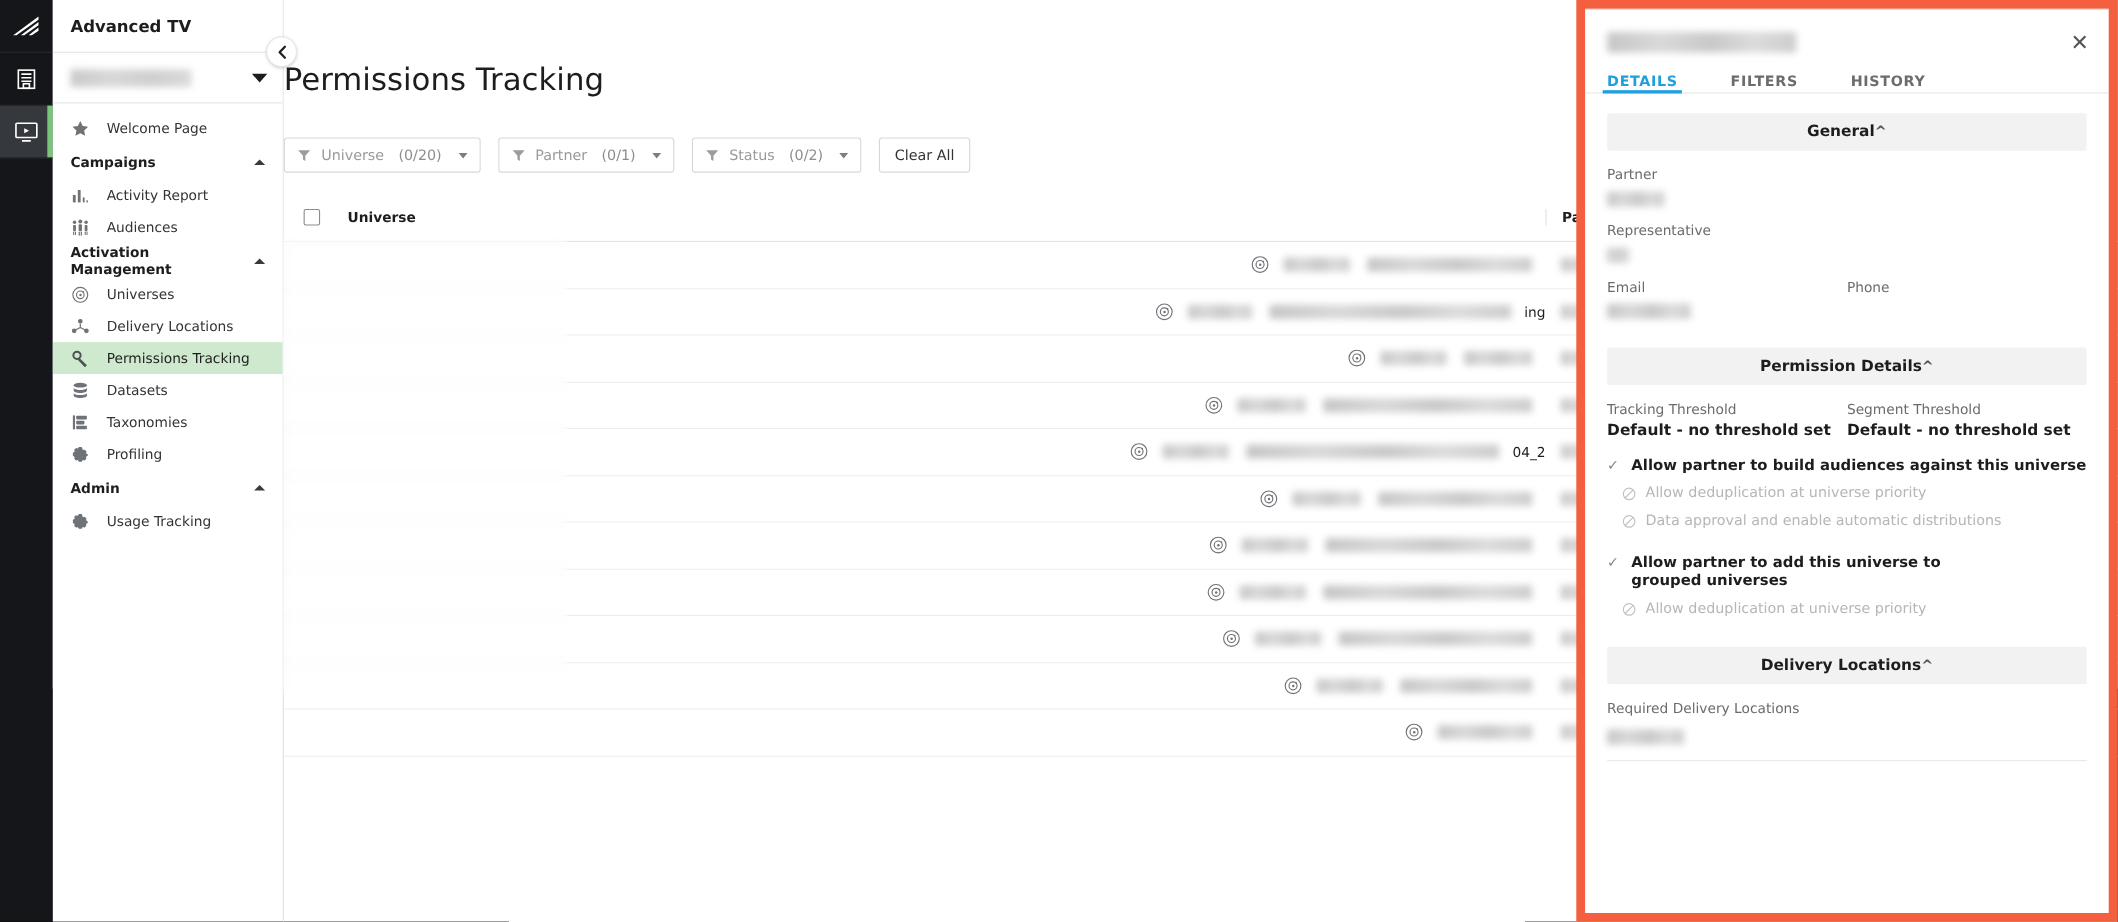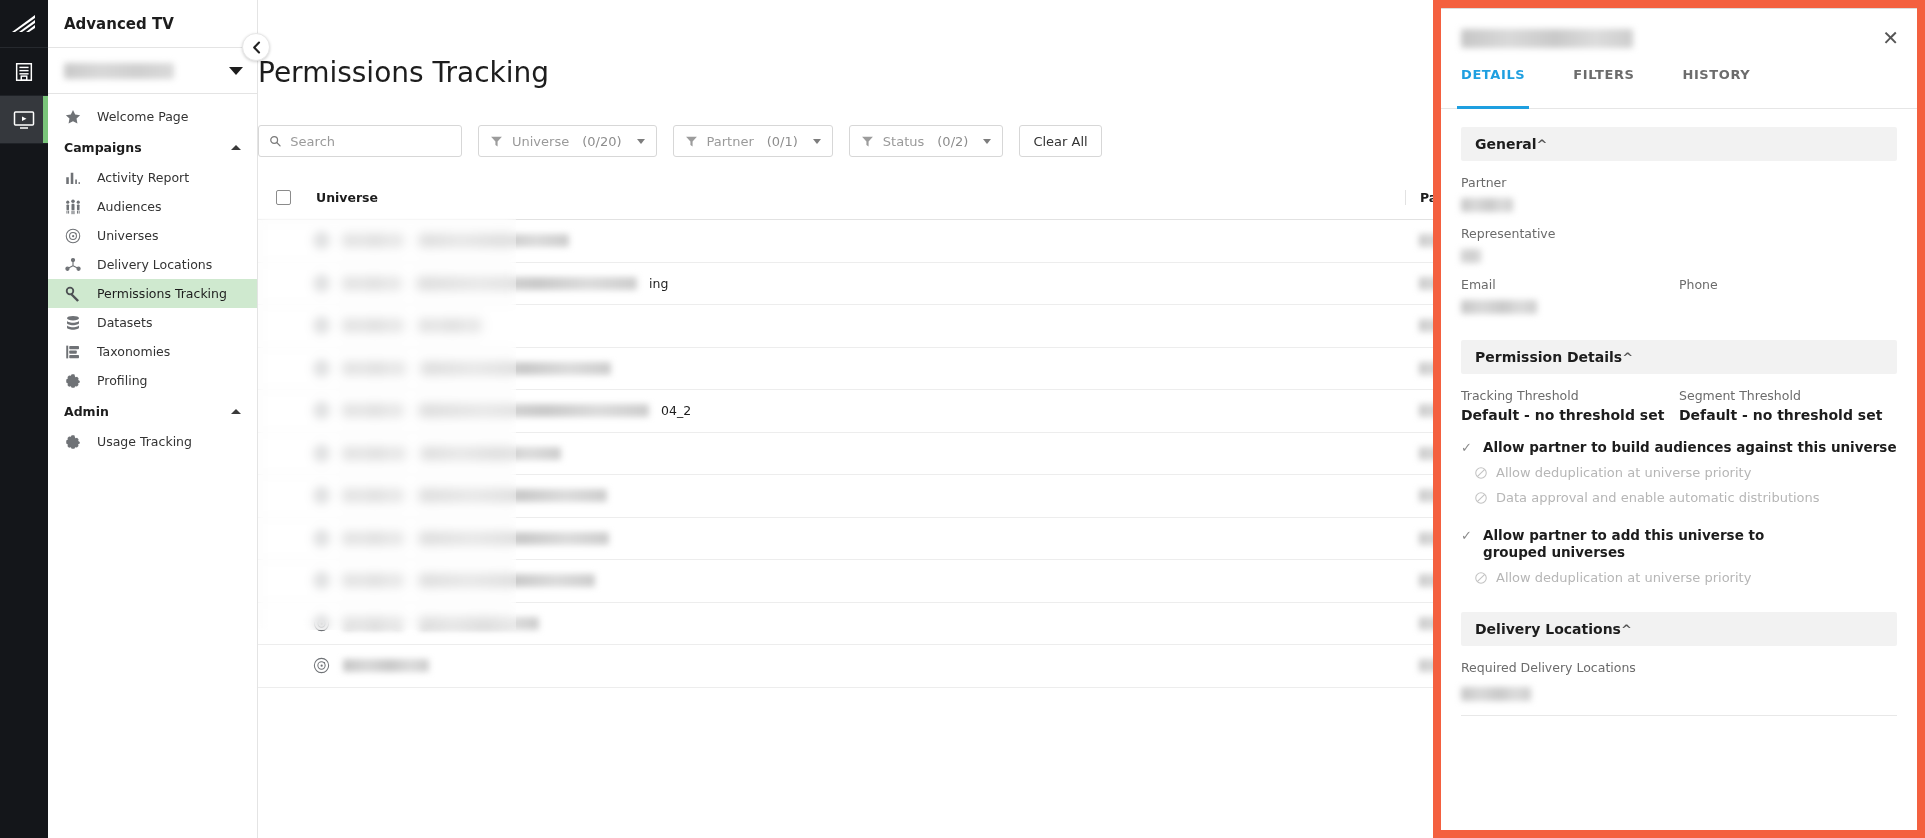--- a/index.html
+++ b/index.html
@@ -105,21 +105,21 @@
     height:44px; display:flex; align-items:center; border-bottom:1px solid #e2e2e2;
     font-size:12.5px; font-weight:bold; color:#1d1d1d;
   }
   .col-chk { width:54px; display:flex; align-items:center; padding-left:18px; }
   .chk { width:15px;height:15px;border:1.4px solid #8b8b8b;border-radius:2px;background:#fff; }
   .col-uni { flex:1 1 auto; padding-left:4px; }
   .col-par { width:290px; border-left:1px solid #e2e2e2; padding-left:14px; }
   .col-sta { width:230px; border-left:1px solid #e2e2e2; padding-left:14px; }
 
   .trow { height:42.5px; display:flex; align-items:center; border-bottom:1px solid #ededed; }
-  .uni-cell { flex:1 1 auto; display:flex; align-items:center; gap:12px; padding-left:0px; }
+  .uni-cell { flex:1 1 auto; display:flex; align-items:center; gap:12px; padding-left:0px;justify-content:flex-end; }
   .uni-ico { width:19px;height:19px;flex:0 0 19px; color:#6f7276; }
   .par-cell { width:290px; padding-left:14px; display:flex; align-items:center;}
   .sta-cell { width:230px; padding-left:14px; display:flex; align-items:center; }
 
   .badge-key {
     width:22px;height:22px;border-radius:50%;background:#6dbf6d;
     display:flex;align-items:center;justify-content:center;color:#fff;
   }
 
   .redact {
@@ -145,30 +145,30 @@
     border-top:1px solid #dcdcdc;
   }
   .panel-head {
     height:58px; display:flex; align-items:center; justify-content:space-between;
     padding:0 18px 0 20px;
   }
   .panel-close { font-size:20px; color:#555; line-height:1; }
   .tabs { display:flex; gap:0; padding:0 20px; border-bottom:1px solid #e6e6e6; }
   .tab {
     font-size:13px; letter-spacing:.6px; font-weight:bold; color:#6c6c6c;
-    padding:0 0 26px 0; margin-right:48px; position:relative;
+    padding:0 0 2px 0; margin-right:48px; position:relative;
   }
   .tab.active { color:#1e9fe0; }
   .tab.active::after {
     content:""; position:absolute; left:-4px; right:-4px; bottom:-1px; height:3px; background:#1e9fe0;
   }
   .panel-body { padding:0 20px; }
   .section-head {
     margin-top:18px; height:34px; background:#f2f2f2; border-radius:2px;
-    display:flex; align-items:center; justify-content:flex-start; padding:0 14px;
+    display:flex; align-items:center; justify-content:center; padding:0 14px;
     font-size:14px; font-weight:bold; color:#1d1d1d;
   }
   .chev-up-sm { font-size:13px; color:#555; }
   .fld-label { font-size:12.5px; color:#6b6b6b; margin-top:14px; }
   .fld-strong { font-size:14px; color:#1d1d1d; font-weight:bold; margin-top:4px; }
   .two-col { display:flex; }
   .two-col > div { width:50%; }
 
   .perm-line { display:flex; align-items:flex-start; gap:9px; margin-top:16px; }
   .perm-line .chk-ic { color:#8a8a8a; font-size:13px; line-height:17px; flex:0 0 13px; }
@@ -259,20 +259,24 @@
               <rect x="12.5" y="17" width="1.5" height="4.6"></rect>
             <circle cx="19" cy="5.5" r="2.1"></circle>
               <rect x="17.3" y="8.6" width="3.4" height="7.6" rx="1"></rect>
               <rect x="17.3" y="16.8" width="1.3" height="4"></rect>
               <rect x="19.5" y="16.8" width="1.3" height="4"></rect>
           </svg>
         </span>
         <span>Audiences</span>
       </div>
 
+      <div class="nav-group">
+        <span>Activation Management</span>
+        <span class="caret-up"></span>
+      </div>
 
       <div class="nav-item">
         <span class="ic">
           <svg viewBox="0 0 24 24" fill="none" stroke="currentColor" stroke-width="1.4">
             <circle cx="12" cy="12" r="9"></circle>
               <circle cx="12" cy="12" r="4.6"></circle>
               <circle cx="12.2" cy="12.2" r="1.5" fill="currentColor" stroke="none"></circle>
               <circle cx="15.6" cy="8.6" r="1.1" fill="currentColor" stroke="none"></circle>
           </svg>
         </span>
@@ -356,27 +360,20 @@
       <path d="M7 1.5 L2.2 6.5 L7 11.5"></path>
     </svg>
   </div>
 
   <div class="main">
 
     <div class="page-title">Permissions Tracking</div>
 
     <div class="toolbar">
 
-      <div class="search-box">
-        <svg width="14" height="14" viewBox="0 0 24 24" fill="none" stroke="#7a7a7a" stroke-width="2.4">
-          <circle cx="10" cy="10" r="6.6"></circle>
-            <line x1="15" y1="15" x2="21.5" y2="21.5" stroke-linecap="round"></line>
-        </svg>
-        <input type="text" placeholder="Search" style="">
-      </div>
 
       <div class="filter-btn">
         <svg width="13" height="13" viewBox="0 0 24 24" fill="#9c9c9c">
             <path d="M2 3h20l-8 9.2V21l-4-2.4v-6.4z"></path>
           </svg>
         <span>Universe</span>
         <span class="cnt">(0/20)</span>
         <span class="tri"></span>
       </div>
 

